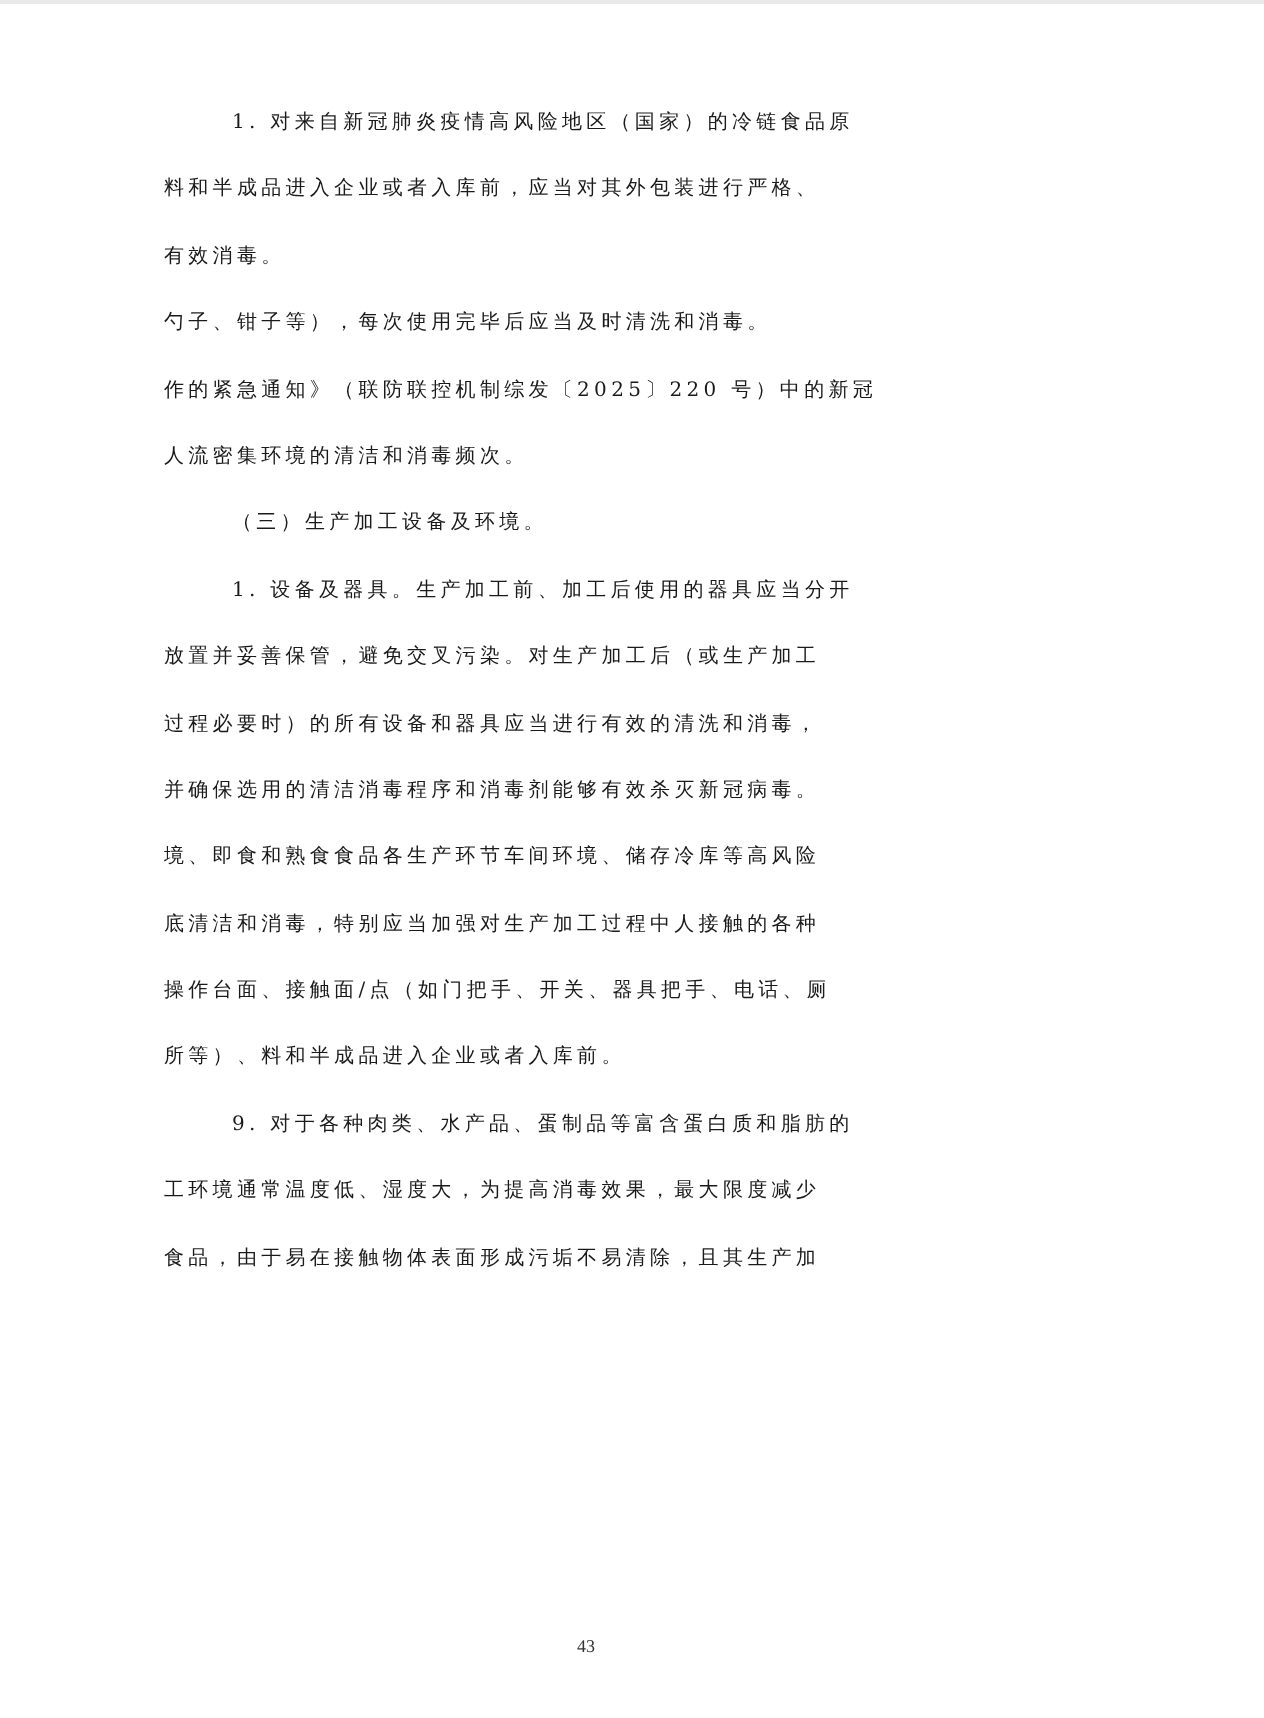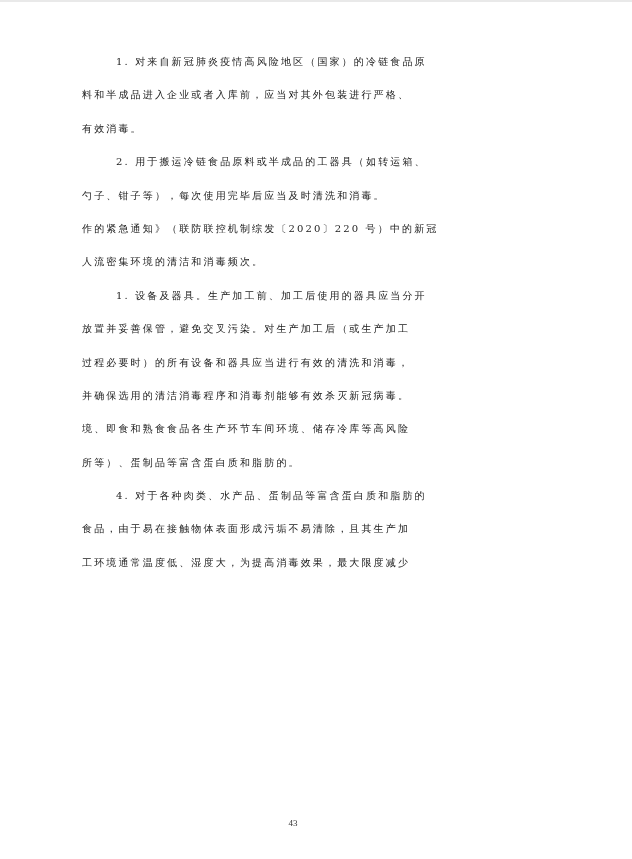--- a/index.html
+++ b/index.html
@@ -50,28 +50,30 @@
   </style>
 </head>
 <body>
 
 <div class="top-edge"></div>
 
 <div class="page">
   <div class="line indent">1. 对来自新冠肺炎疫情高风险地区（国家）的冷链食品原</div>
   <div class="line">料和半成品进入企业或者入库前，应当对其外包装进行严格、</div>
   <div class="line">有效消毒。</div>
-  <div class="line indent">2. 用于搬运冷链食品原料或半成品的工器具（如转运箱、</div>
   <div class="line">勺子、钳子等），每次使用完毕后应当及时清洗和消毒。</div>
-  <div class="line">作的紧急通知》（联防联控机制综发〔2020〕220 号）中的新冠</div>
+  <div class="line">作的紧急通知》（联防联控机制综发〔2025〕220 号）中的新冠</div>
   <div class="line">人流密集环境的清洁和消毒频次。</div>
+  <div class="line indent">（三）生产加工设备及环境。</div>
   <div class="line indent">1. 设备及器具。生产加工前、加工后使用的器具应当分开</div>
   <div class="line">放置并妥善保管，避免交叉污染。对生产加工后（或生产加工</div>
   <div class="line">过程必要时）的所有设备和器具应当进行有效的清洗和消毒，</div>
   <div class="line">并确保选用的清洁消毒程序和消毒剂能够有效杀灭新冠病毒。</div>
   <div class="line">境、即食和熟食食品各生产环节车间环境、储存冷库等高风险</div>
-  <div class="line">所等）、蛋制品等富含蛋白质和脂肪的。</div>
-  <div class="line indent">4. 对于各种肉类、水产品、蛋制品等富含蛋白质和脂肪的</div>
+  <div class="line">底清洁和消毒，特别应当加强对生产加工过程中人接触的各种</div>
+  <div class="line">操作台面、接触面/点（如门把手、开关、器具把手、电话、厕</div>
+  <div class="line">所等）、料和半成品进入企业或者入库前。</div>
+  <div class="line indent">9. 对于各种肉类、水产品、蛋制品等富含蛋白质和脂肪的</div>
+  <div class="line">工环境通常温度低、湿度大，为提高消毒效果，最大限度减少</div>
   <div class="line">食品，由于易在接触物体表面形成污垢不易清除，且其生产加</div>
-  <div class="line">工环境通常温度低、湿度大，为提高消毒效果，最大限度减少</div>
 </div>
 
 <div class="page-number">43</div>
 
 </body></html>

